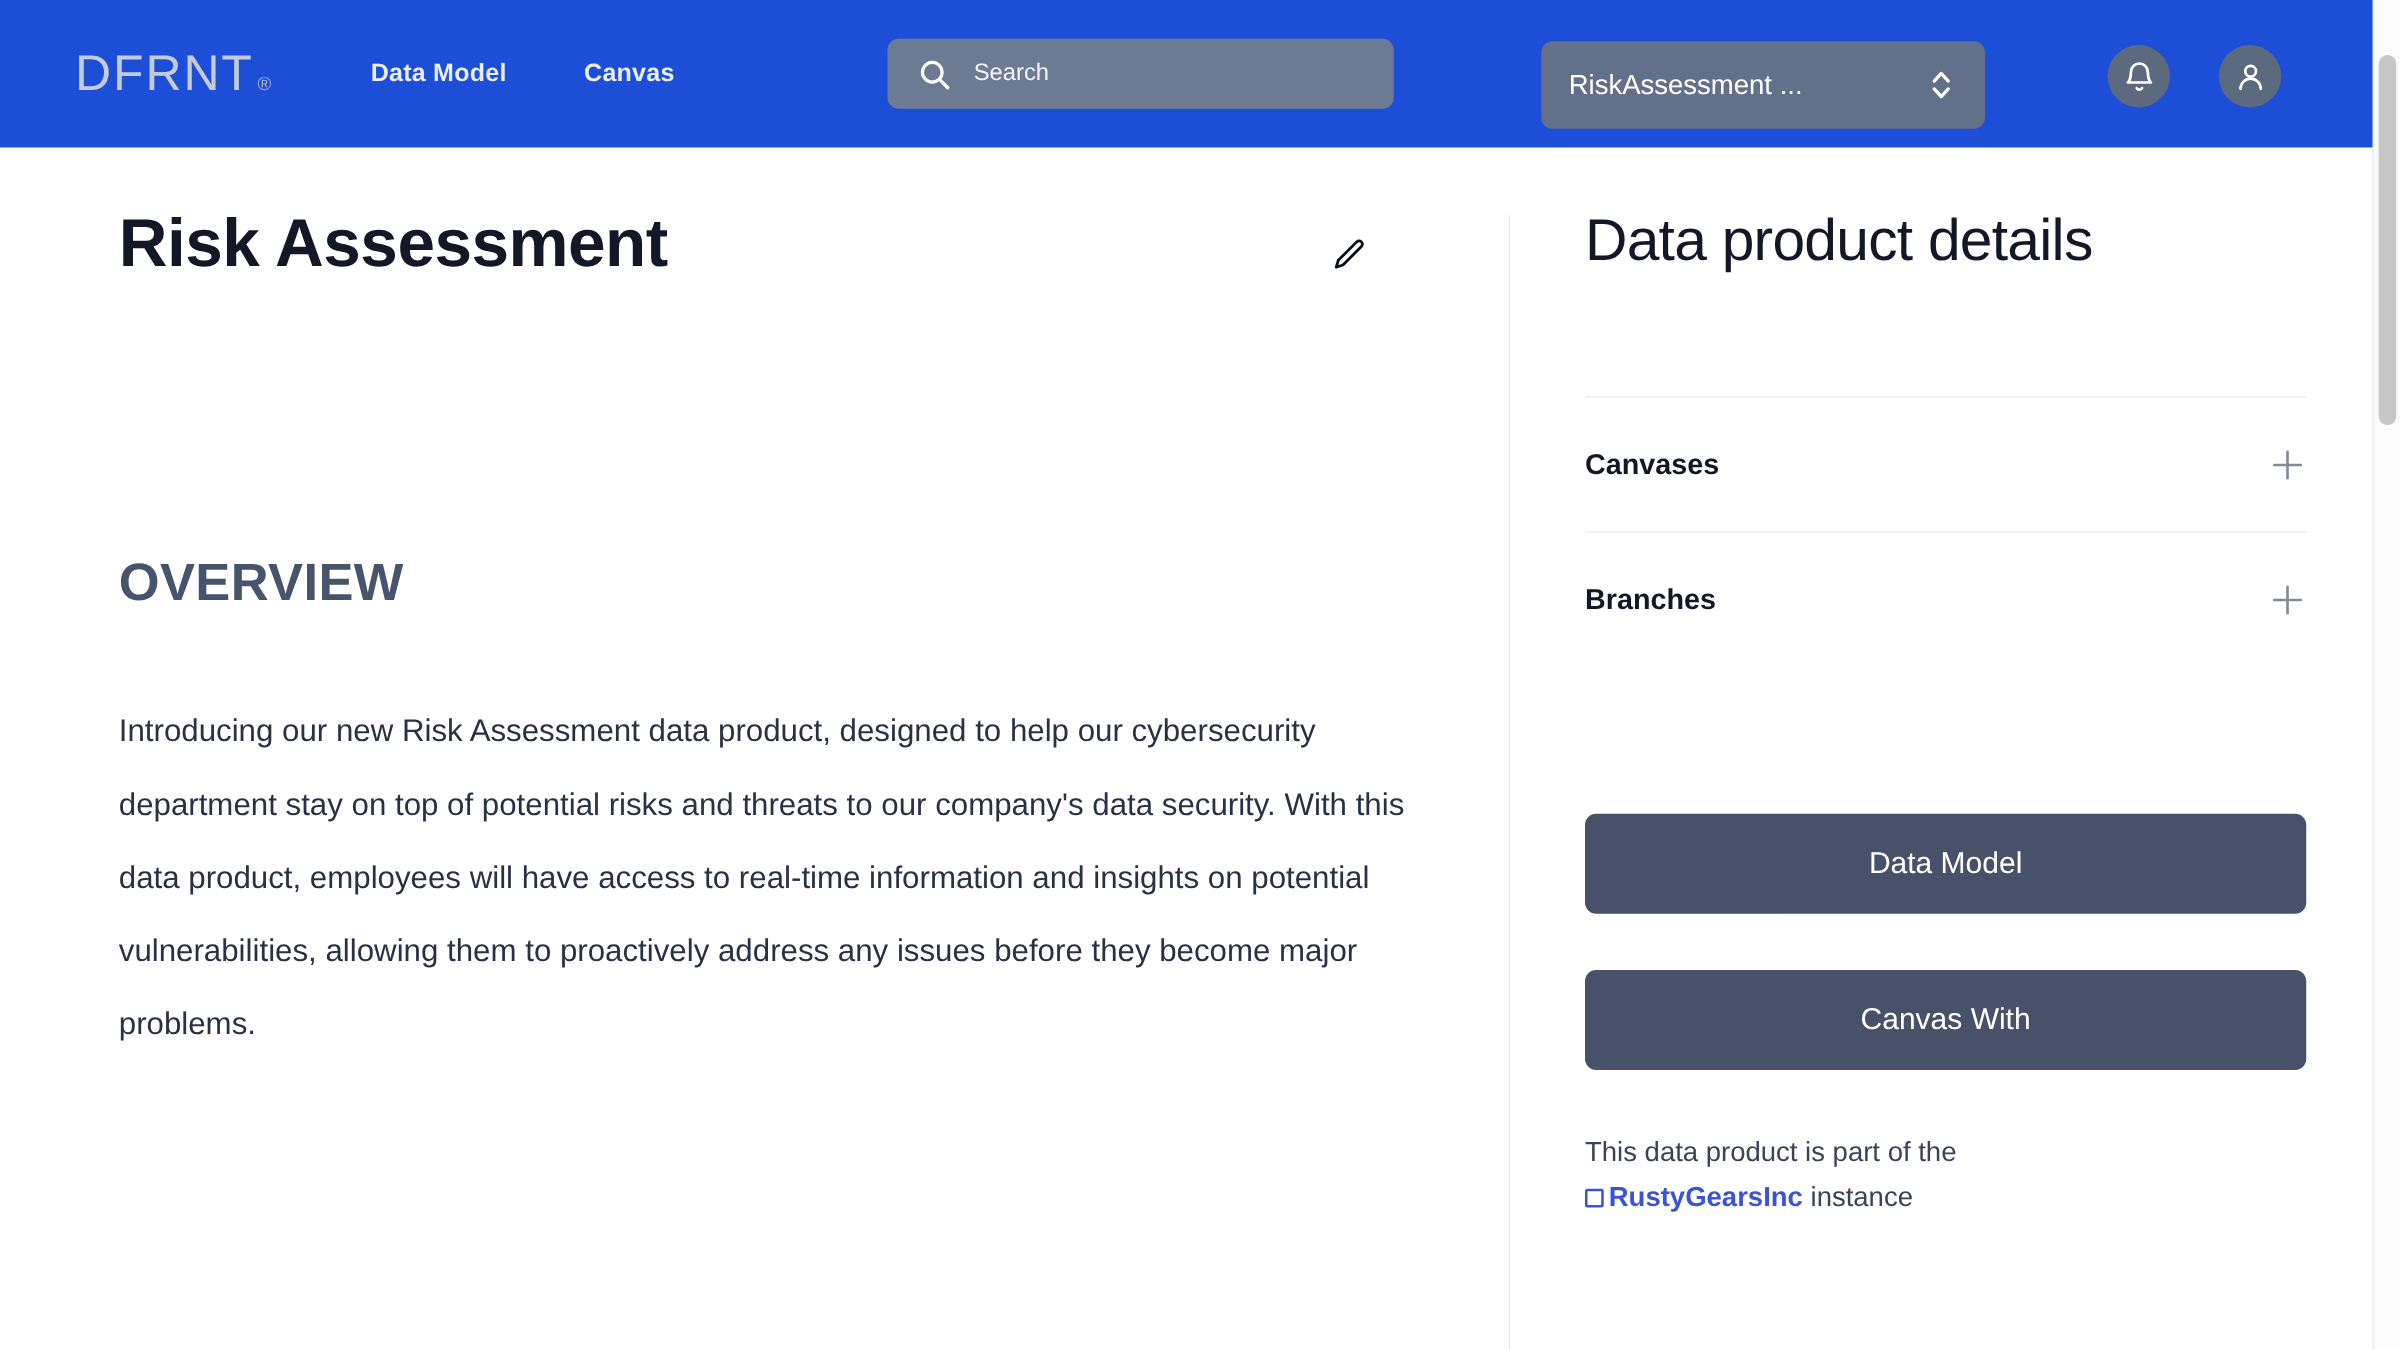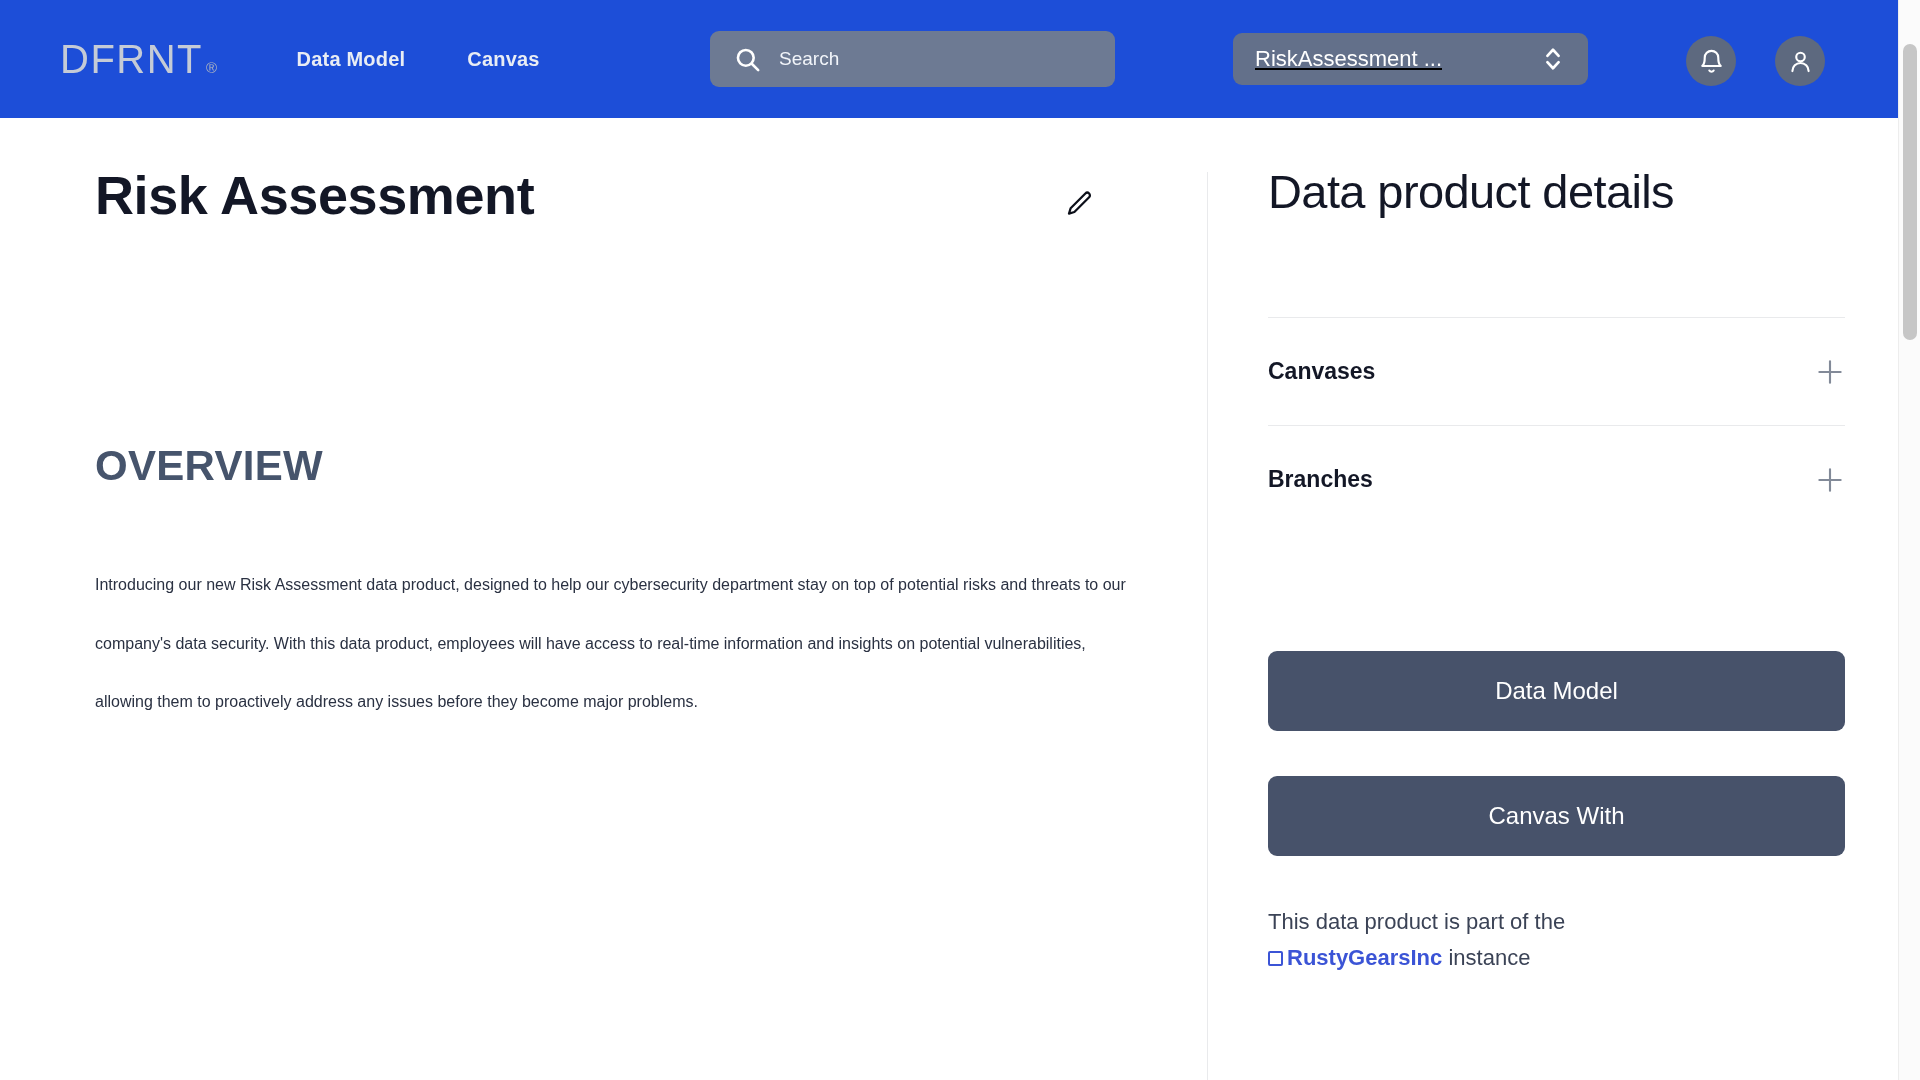--- a/index.html
+++ b/index.html
@@ -70,29 +70,28 @@
     color: #f2f5fa;
     font-size: 19px;
     font-weight: 400;
   }
 
   .ws-select {
     position: absolute;
     left: 1233px;
     top: 33px;
     width: 355px;
-    height: 52px;
+    height: 70px;
     background: #63708a;
     border-radius: 9px;
     display: flex;
     align-items: center;
     justify-content: space-between;
     padding: 0 24px 0 22px;
     cursor: pointer;
-    text-decoration: underline;
   }
   .ws-select-label {
     color: #ffffff;
     font-size: 22px;
     white-space: nowrap;
     overflow: hidden;
   }
   .ws-chevrons { width: 22px; height: 30px; flex: none; }
 
   .icon-btn {
@@ -164,21 +163,21 @@
     margin-top: 217px;
     font-size: 42px;
     font-weight: 700;
     color: #46546c;
     letter-spacing: .3px;
   }
 
   .body-text {
     margin-top: 66px;
     width: 1035px;
-    font-size: 16px;
+    font-size: 25px;
     line-height: 58.5px;
     color: #2a3142;
     font-weight: 400;
   }
 
   
   .side-col {
     position: absolute;
     left: 1208px; top: 0;
     width: 690px;

